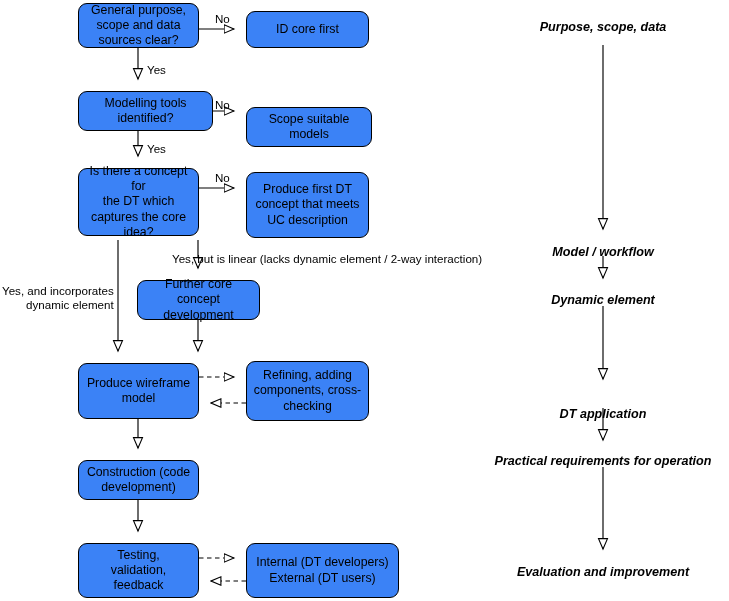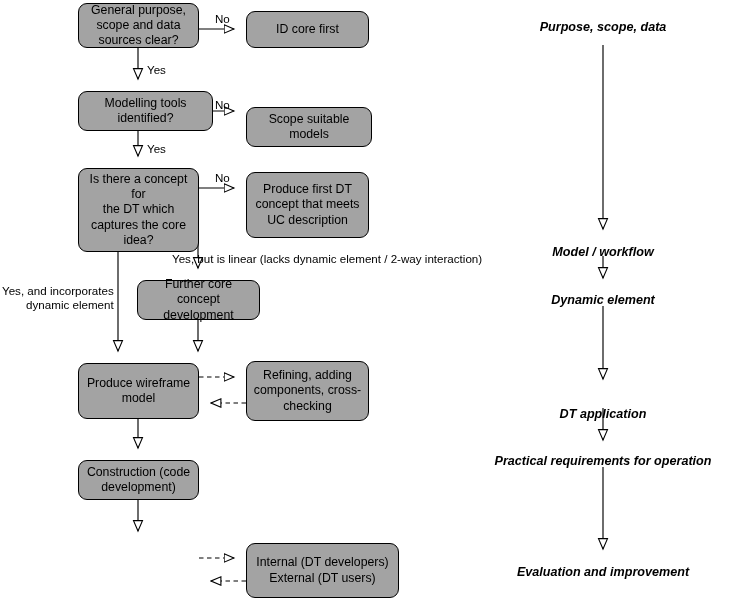--- a/index.html
+++ b/index.html
@@ -24,21 +24,21 @@
     left: 0;
     width: 729px;
     height: 601px;
     pointer-events: none;
   }
   .node {
     position: absolute;
     box-sizing: border-box;
     border: 1.2px solid #000000;
     border-radius: 9px;
-    background: #a3a3a3;
+    background: #3b82f6;
     display: flex;
     align-items: center;
     justify-content: center;
     text-align: center;
     font-family: "Liberation Sans", sans-serif;
     font-size: 12.3px;
     line-height: 15.2px;
     color: #000000;
     white-space: pre-line;
     padding: 0 4px;
@@ -134,36 +134,39 @@
   </svg>
 
   <div class="node" style="left: 78px; top: 3px; width: 121px; height: 45px;">General purpose,
 scope and data
 sources clear?</div>
   <div class="node" style="left: 246px; top: 11px; width: 123px; height: 37px;">ID core first</div>
   <div class="node" style="left: 78px; top: 91px; width: 135px; height: 40px;">Modelling tools
 identified?</div>
   <div class="node" style="left: 246px; top: 107px; width: 126px; height: 40px;">Scope suitable
 models</div>
-  <div class="node" style="left: 78px; top: 168px; width: 121px; height: 84px;">Is there a concept for
+  <div class="node" style="left: 78px; top: 168px; width: 121px; height: 68px;">Is there a concept for
 the DT which
 captures the core
 idea?</div>
   <div class="node" style="left: 246px; top: 172px; width: 123px; height: 66px;">Produce first DT
 concept that meets
 UC description</div>
   <div class="node" style="left: 137px; top: 280px; width: 123px; height: 40px;">Further core concept
 development</div>
   <div class="node" style="left: 78px; top: 363px; width: 121px; height: 56px;">Produce wireframe
 model</div>
   <div class="node" style="left: 246px; top: 361px; width: 123px; height: 60px;">Refining, adding
 components, cross-
 checking</div>
   <div class="node" style="left: 78px; top: 460px; width: 121px; height: 40px;">Construction (code
 development)</div>
+  <div class="node" style="left: 78px; top: 543px; width: 121px; height: 55px;">Testing,
+validation,
+feedback</div>
   <div class="node" style="left: 246px; top: 543px; width: 153px; height: 55px;">Internal (DT developers)
 External (DT users)</div>
 
   <div class="edge-label" style="left: 215px; top: 12px;">No</div>
   <div class="edge-label" style="left: 147px; top: 63px;">Yes</div>
   <div class="edge-label" style="left: 215px; top: 98px;">No</div>
   <div class="edge-label" style="left: 147px; top: 142px;">Yes</div>
   <div class="edge-label" style="left: 215px; top: 171px;">No</div>
   <div class="edge-label" style="left: 172px; top: 252px;">Yes, but is linear (lacks dynamic element / 2-way interaction)</div>
   <div class="edge-label right-align" style="left: 2px; top: 284px;">Yes, and incorporates

